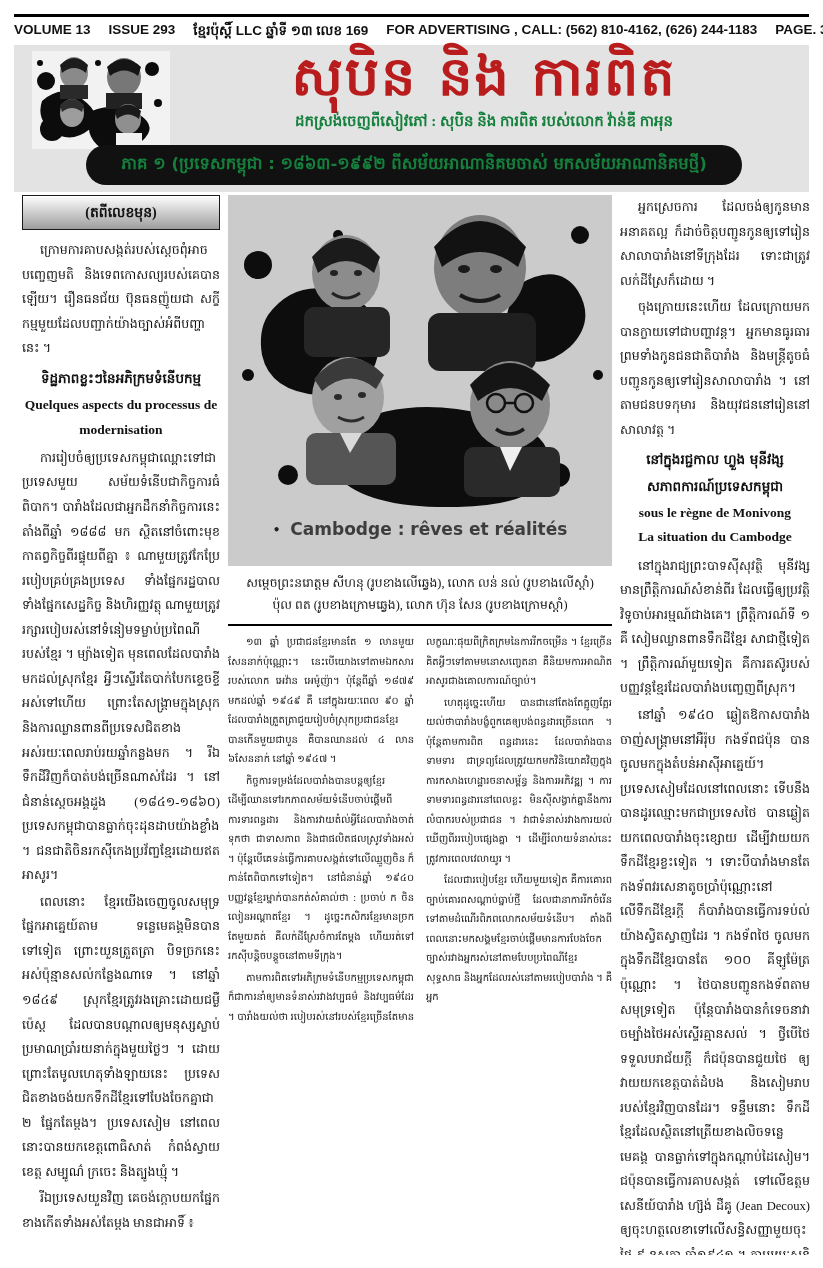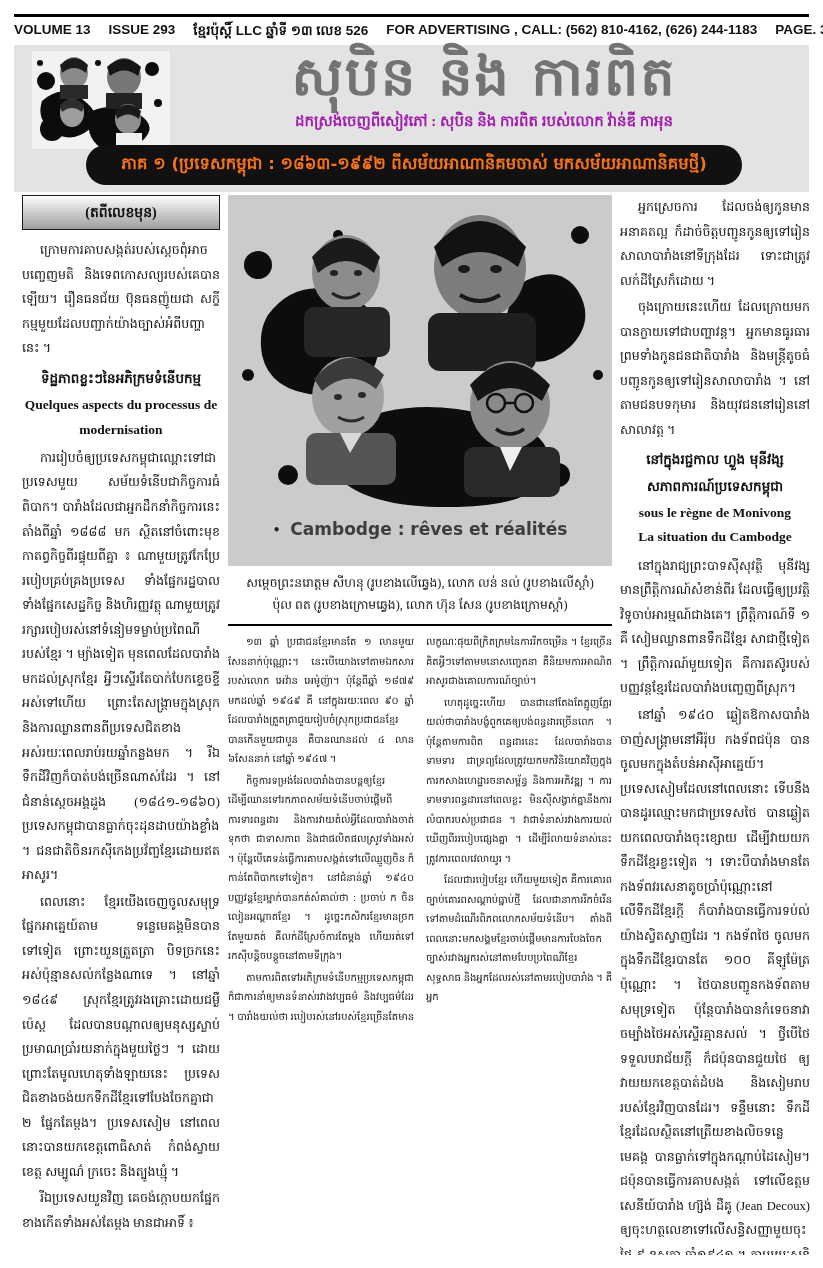--- a/index.html
+++ b/index.html
@@ -9,26 +9,26 @@
   .topbar{position:absolute;left:14px;top:14px;width:795px;
           border-top:3px solid #000;border-bottom:2px solid #000;
           padding:5px 0 6px 0;display:flex;justify-content:space-between;gap:18px;
           font-family:"Liberation Sans",sans-serif;font-weight:bold;font-size:13.5px;
           white-space:nowrap;}
   
   .masthead{position:absolute;left:14px;top:45px;width:795px;height:147px;background:#e3e3e3;}
   .collage-mini{position:absolute;left:18px;top:6px;width:138px;height:98px;background:#f4f4f4;}
   .mast-title{position:absolute;left:170px;top:2px;width:600px;text-align:center;
               font-family:"DejaVu Sans",sans-serif;font-weight:900;font-size:54px;
-              letter-spacing:2px;color:#737373;line-height:1.1;}
+              letter-spacing:2px;color:#b91c1c;line-height:1.1;}
   .mast-sub{position:absolute;left:170px;top:66px;width:600px;text-align:center;
-            font-weight:bold;font-size:15px;color:#a21caf;}
+            font-weight:bold;font-size:15px;color:#15803d;}
   .banner{position:absolute;left:72px;top:100px;width:656px;height:40px;background:#111;
           border-radius:21px;display:flex;align-items:center;justify-content:center;
-          color:#f97316;font-weight:bold;font-size:16.5px;font-family:"DejaVu Sans",sans-serif;}
+          color:#15803d;font-weight:bold;font-size:16.5px;font-family:"DejaVu Sans",sans-serif;}
   
   .col{position:absolute;top:195px;font-size:12.6px;line-height:1.95;text-align:justify;}
   .col p{margin:0 0 2px 0;text-indent:18px;}
   #col-left{left:22px;width:198px;height:1045px;overflow:hidden;}
   #col-right{left:620px;width:190px;height:1060px;overflow:hidden;}
   #middle{left:228px;width:384px;position:absolute;top:195px;}
   .tagbox{background:linear-gradient(#fdfdfd,#9e9e9e);border:1px solid #1a1a1a;
           text-align:center;font-weight:bold;font-size:14px;padding:3px 16px;margin-bottom:8px;
           text-indent:0;box-shadow:inset 0 1px 0 #fff;}
   .kh-head{font-weight:bold;text-align:center;font-size:13.5px;text-indent:0;margin:4px 0 2px 0;
@@ -47,21 +47,21 @@
   .mid-text p{margin:0 0 2px 0;text-indent:18px;}
 </style>
 </head>
 <body>
 
 <div id="page">
 
   <div class="topbar">
     <span>VOLUME 13</span>
     <span>ISSUE 293</span>
-    <span>ខ្មែរប៉ុស្តិ៍ LLC ឆ្នាំទី ១៣  លេខ 526</span>
+    <span>ខ្មែរប៉ុស្តិ៍ LLC ឆ្នាំទី ១៣  លេខ 169</span>
     <span>FOR ADVERTISING ,  CALL: (562) 810-4162, (626) 244-1183</span>
     <span>PAGE. 37</span>
   </div>
 
   <div class="masthead">
     <div class="collage-mini">
       <svg width="138" height="98" viewBox="0 0 138 98">
         <rect width="138" height="98" fill="#f2f2f2"></rect>
         <circle cx="14" cy="30" r="9" fill="#0c0c0c"></circle>
         <circle cx="20" cy="78" r="12" fill="#0c0c0c"></circle>

